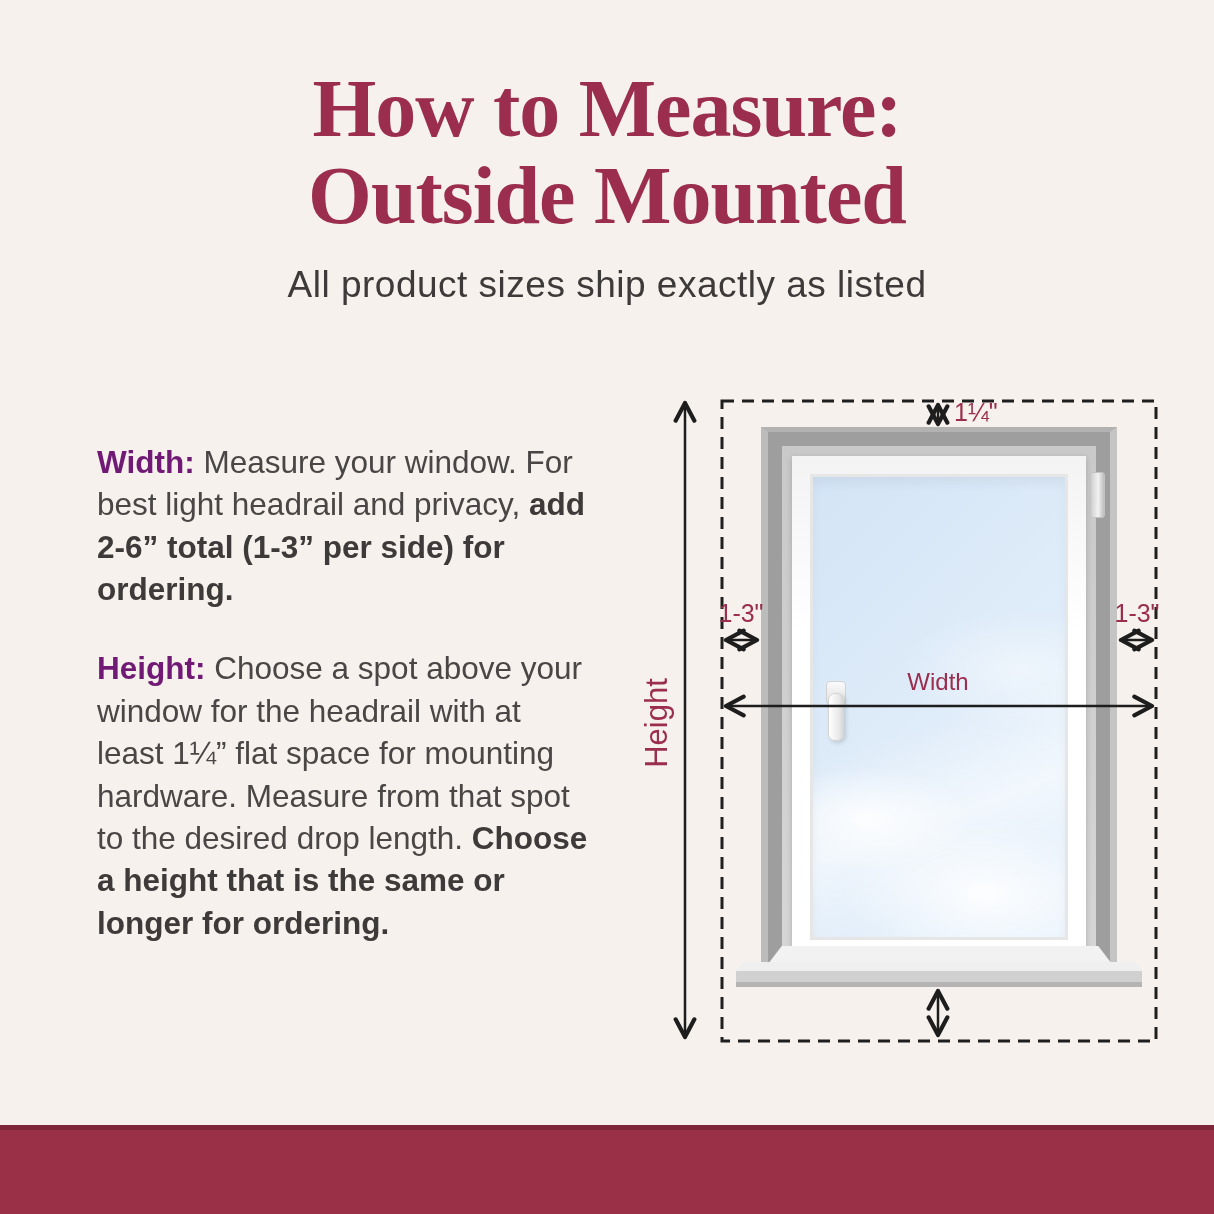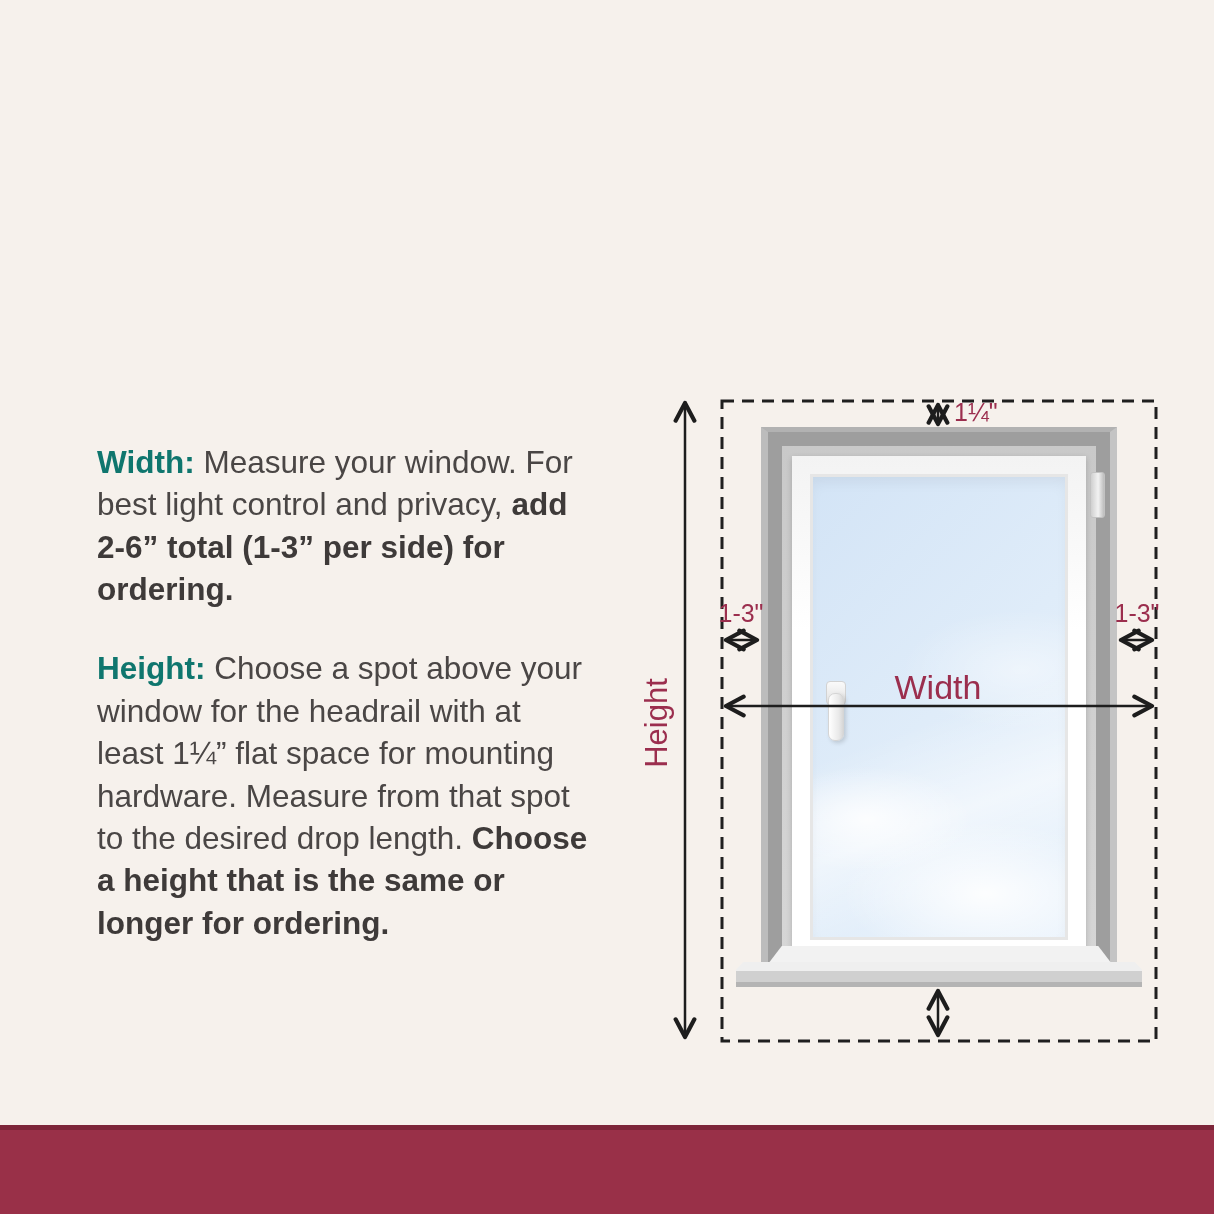--- a/index.html
+++ b/index.html
@@ -30,21 +30,21 @@
     color:#3e3a39;
   }
 
   
   .copy{
     position:absolute;left:97px;top:441px;width:496px;
     font-size:31.5px;line-height:1.345;color:#4a4645;
   }
   .para{margin:0;}
   .para + .para{margin-top:37px;}
-  .accent{color:#0f766e;font-weight:700;}
+  .accent{color:#701a75;font-weight:700;}
   .bold{color:#3e3a39;font-weight:700;}
 
   
   .win-frame{
     position:absolute;left:761px;top:427px;width:356px;height:537px;
     background:#9e9e9e;
     border-top:5px solid #b2b2b2;
     border-left:7px solid #bcbcbc;
     border-right:7px solid #c4c4c4;
     box-sizing:border-box;
@@ -100,43 +100,50 @@
 
   
   .overlay{position:absolute;left:0;top:0;z-index:5;pointer-events:none;}
 
   
   .dlabel{position:absolute;z-index:6;color:#9b2e4e;font-weight:400;}
   .lbl-height{
     left:595px;top:705px;width:124px;text-align:center;
     font-size:31px;transform:rotate(-90deg);
   }
-  .lbl-width{left:858px;top:668px;width:160px;text-align:center;font-size:34px;}
+  .lbl-width{left:858px;top:668px;width:160px;text-align:center;font-size:24px;}
   .lbl-top-clearance{left:954px;top:398px;font-size:25px;}
   .lbl-left-clearance{left:701px;top:599px;width:80px;text-align:center;font-size:25px;}
   .lbl-right-clearance{left:1097px;top:599px;width:80px;text-align:center;font-size:25px;}
 
   
   .footer{
     position:absolute;left:0;bottom:0;width:100%;height:89px;
     background:#993048;
     border-top:5px solid #7d2539;
     box-sizing:border-box;
   }
 </style>
 </head>
 <body>
 
 <div class="page">
 
+  <header class="header">
+    <h1 class="title">
+      <span class="title-line">How to Measure:</span>
+      <span class="title-line">Outside Mounted</span>
+    </h1>
+    <p class="subtitle">All product sizes ship exactly as listed</p>
+  </header>
 
   <section class="copy">
     <p class="para">
       <span class="accent">Width:</span>
-      <span>Measure your window. For best light control and privacy, </span>
+      <span>Measure your window. For best light headrail and privacy, </span>
       <span class="bold">add 2-6” total (1-3” per side) for ordering.</span>
     </p>
     <p class="para">
       <span class="accent">Height:</span>
       <span>Choose a spot above your window for the headrail with at least 1¼” flat space for mounting hardware. Measure from that spot to the desired drop length. </span>
       <span class="bold">Choose a height that is the same or longer for ordering.</span>
     </p>
   </section>
 
   <div class="win-frame">

